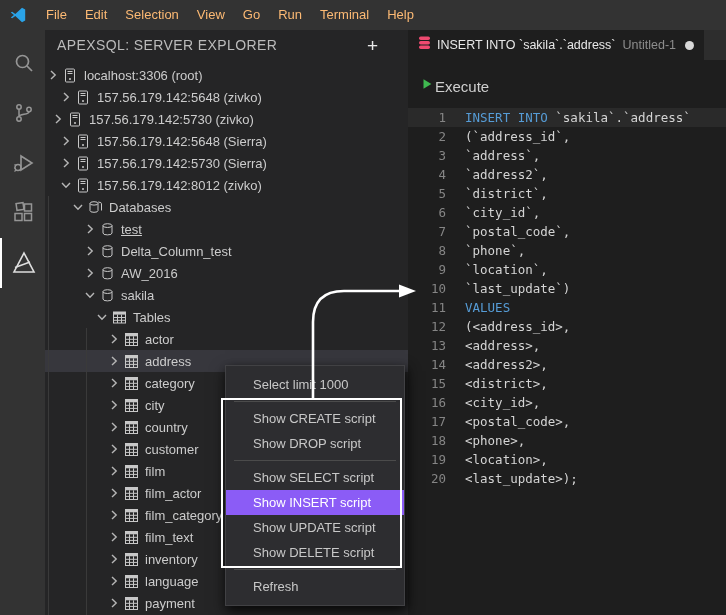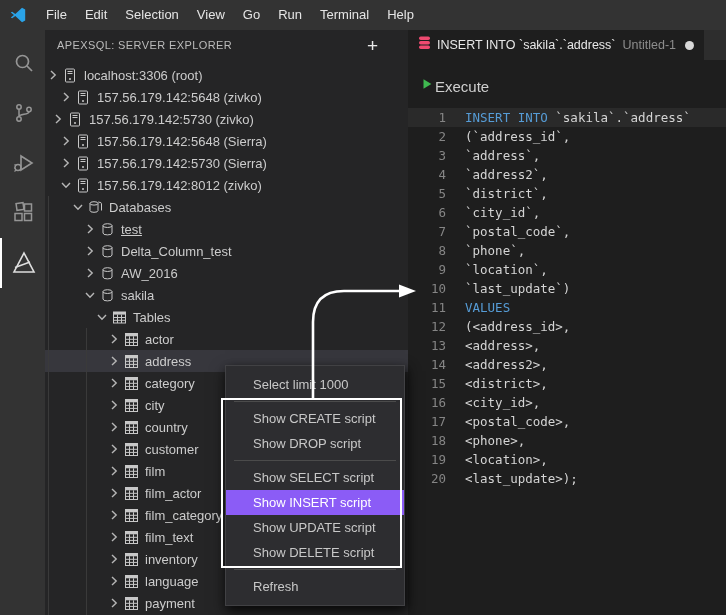--- a/index.html
+++ b/index.html
@@ -3,35 +3,35 @@
 <meta charset="utf-8">
 <style>
   * { margin:0; padding:0; box-sizing:border-box; }
   html,body { width:726px; height:615px; overflow:hidden; background:#1e1e1e;
     font-family:"Liberation Sans", sans-serif; }
   #window { position:relative; width:726px; height:615px; background:#1e1e1e; overflow:hidden; }
 
   
   #menubar { height:30px; background:#333333; display:flex; align-items:center; }
   #logo { margin:0 10px 0 9px; display:flex; align-items:center; }
-  .mbitem { padding:0 9px; font-size:13px; color:#e5e5e5; line-height:30px; cursor:default; }
+  .mbitem { padding:0 9px; font-size:13px; color:#fdba74; line-height:30px; cursor:default; }
 
   #main { display:flex; height:585px; }
 
   
   #activitybar { width:45px; background:#333333; flex:none; padding-top:8px; }
   .ab-item { height:50px; display:flex; align-items:center; justify-content:center;
     border-left:2px solid transparent; }
   .ab-item.active { border-left:2px solid #ffffff; }
   .ab-item svg { opacity:.95; }
 
   
   #sidebar { width:363px; background:#252526; flex:none; position:relative; }
   #sidebar-header { height:30px; display:flex; align-items:center; padding:0 12px; }
-  #sidebar-title { font-size:11px; color:#bbbbbb; letter-spacing:.4px; flex:1; }
+  #sidebar-title { font-size:14px; color:#bbbbbb; letter-spacing:.4px; flex:1; }
   #add-btn { color:#e8e8e8; font-size:19px; font-weight:400; margin-right:18px; cursor:pointer; line-height:19px; }
   #tree { padding-top:4px; position:relative; }
   .trow { height:22px; display:flex; align-items:center; font-size:13px; color:#cccccc; white-space:nowrap; }
   .trow.sel { background:#37373d; }
   .chev { width:16px; height:16px; flex:none; display:flex; align-items:center; justify-content:center; }
   .chev svg { transition:none; }
   .chev.exp svg { transform:rotate(90deg); }
   .ticon { width:18px; height:16px; flex:none; display:flex; align-items:center; justify-content:center; margin-right:5px; }
   .tlabel { color:#cccccc; }
   .guide { position:absolute; width:1px; background:#3a3a3a; z-index:5; }

